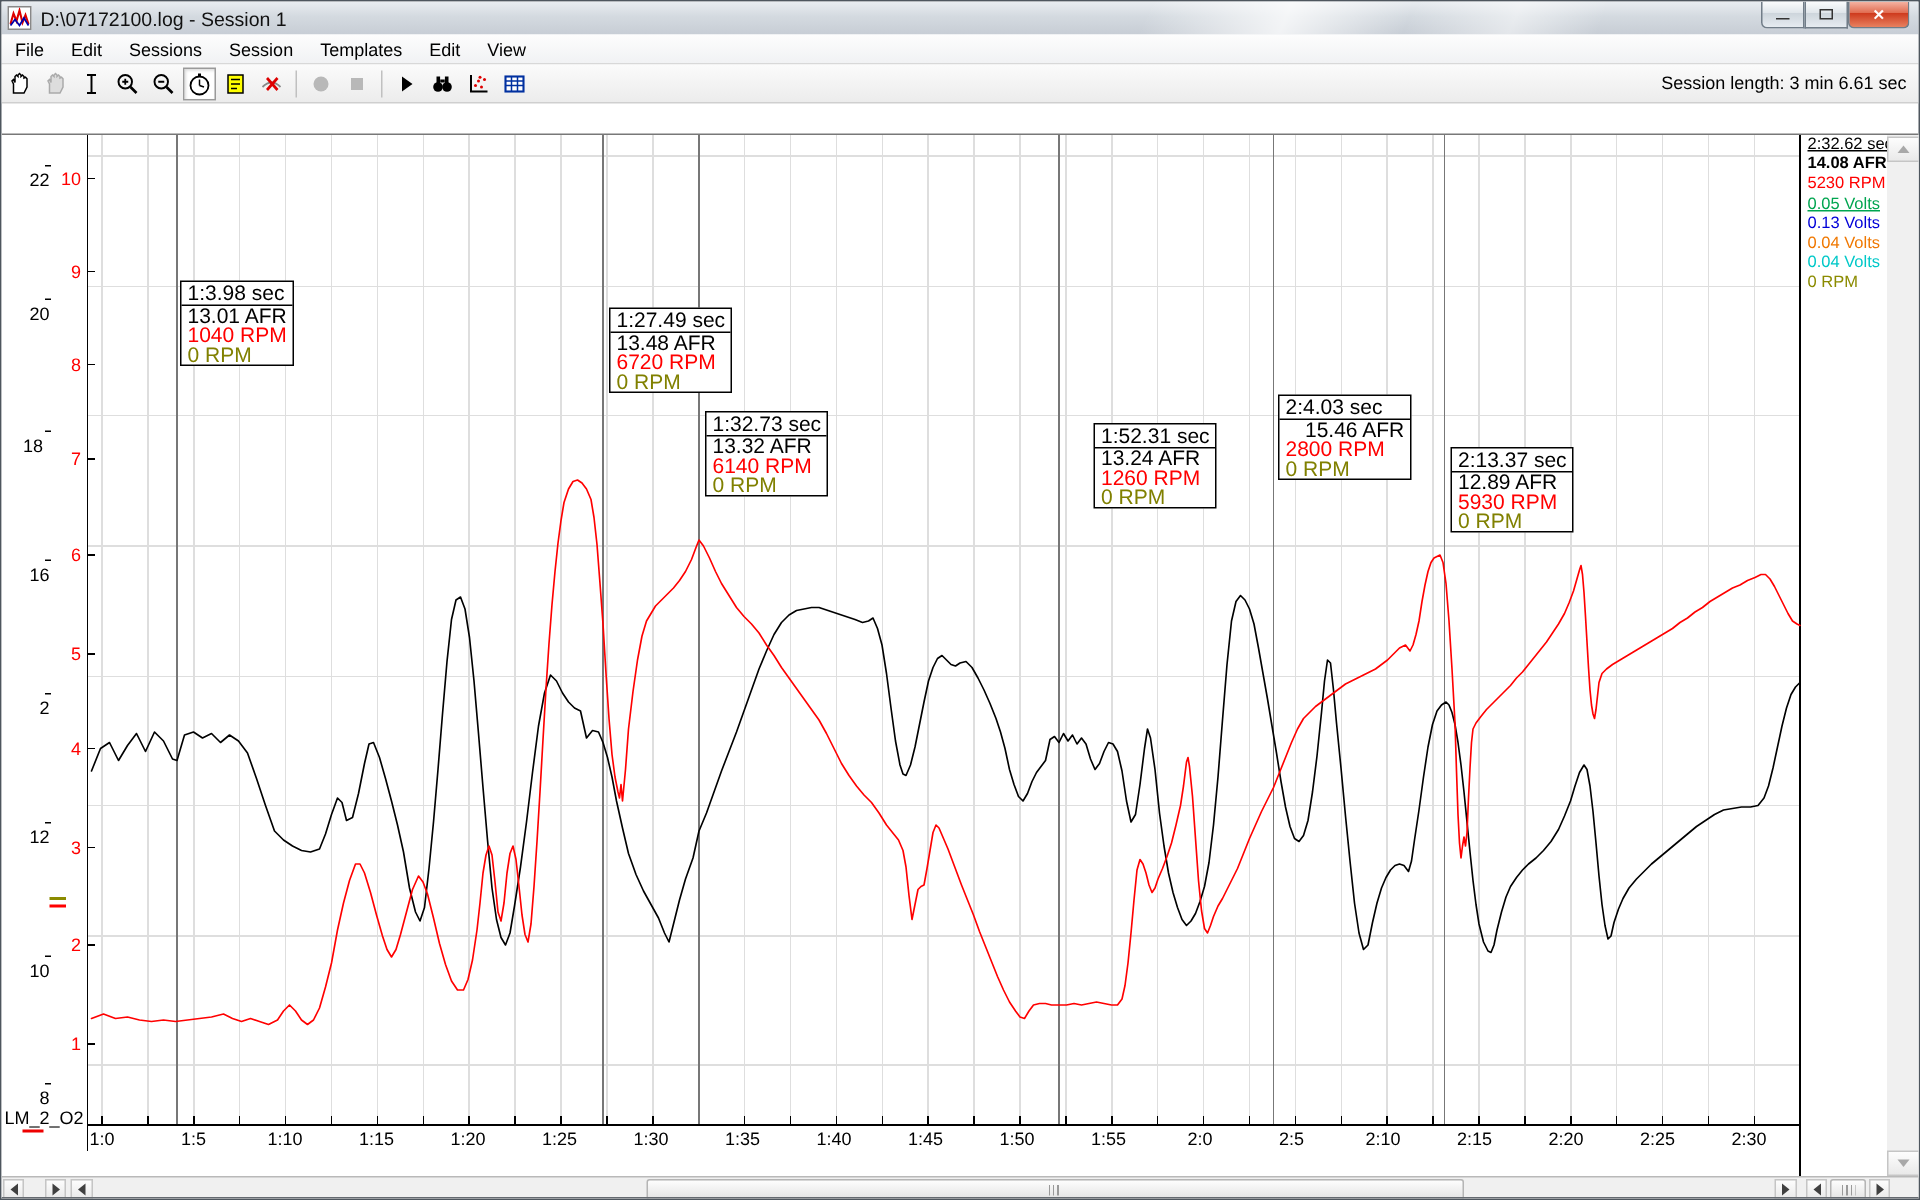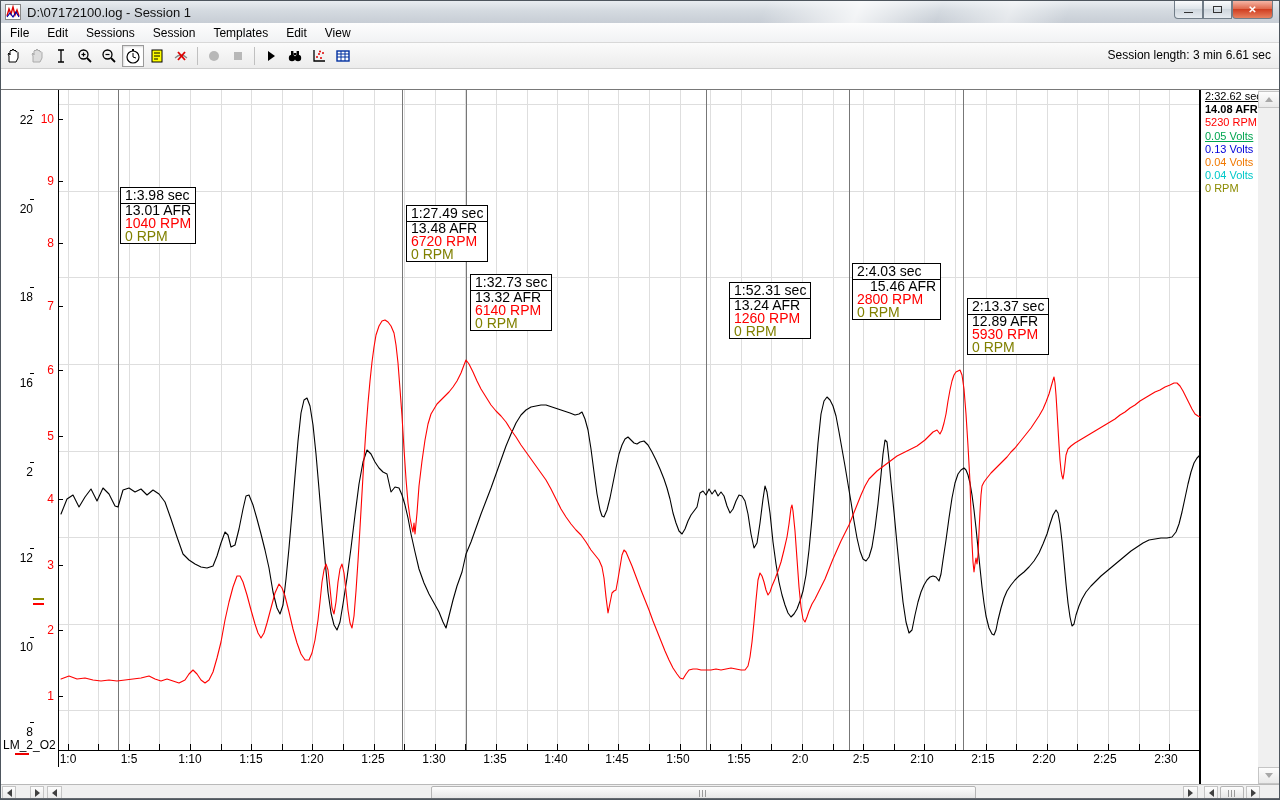--- a/index.html
+++ b/index.html
@@ -215,21 +215,21 @@
 
 
   <div id="chart">
     <div id="axis-pane">
       <div id="channel-label">LM_2_O2</div>
       <div id="channel-underline"></div>
     <div class="blk-lbl" style="left: 10px; top: 23px;">22</div>
         <div class="blk-dash" style="left: 29px; top: 20px;"></div>
         <div class="blk-lbl" style="left: 10px; top: 112px;">20</div>
         <div class="blk-dash" style="left: 29px; top: 109px;"></div>
-        <div class="blk-lbl" style="left: 10px; top: 200px;">18</div>
+        <div class="blk-lbl" style="left: 10px; top: 200px; text-align: center;">18</div>
         <div class="blk-dash" style="left: 29px; top: 197px;"></div>
         <div class="blk-lbl" style="left: 10px; top: 286px;">16</div>
         <div class="blk-dash" style="left: 29px; top: 283px;"></div>
         <div class="blk-lbl" style="left: 10px; top: 375px;">2</div>
         <div class="blk-dash" style="left: 29px; top: 372px;"></div>
         <div class="blk-lbl" style="left: 10px; top: 461px;">12</div>
         <div class="blk-dash" style="left: 29px; top: 458px;"></div>
         <div class="blk-lbl" style="left: 10px; top: 550px;">10</div>
         <div class="blk-dash" style="left: 29px; top: 547px;"></div>
         <div class="blk-lbl" style="left: 10px; top: 635px;">8</div>

